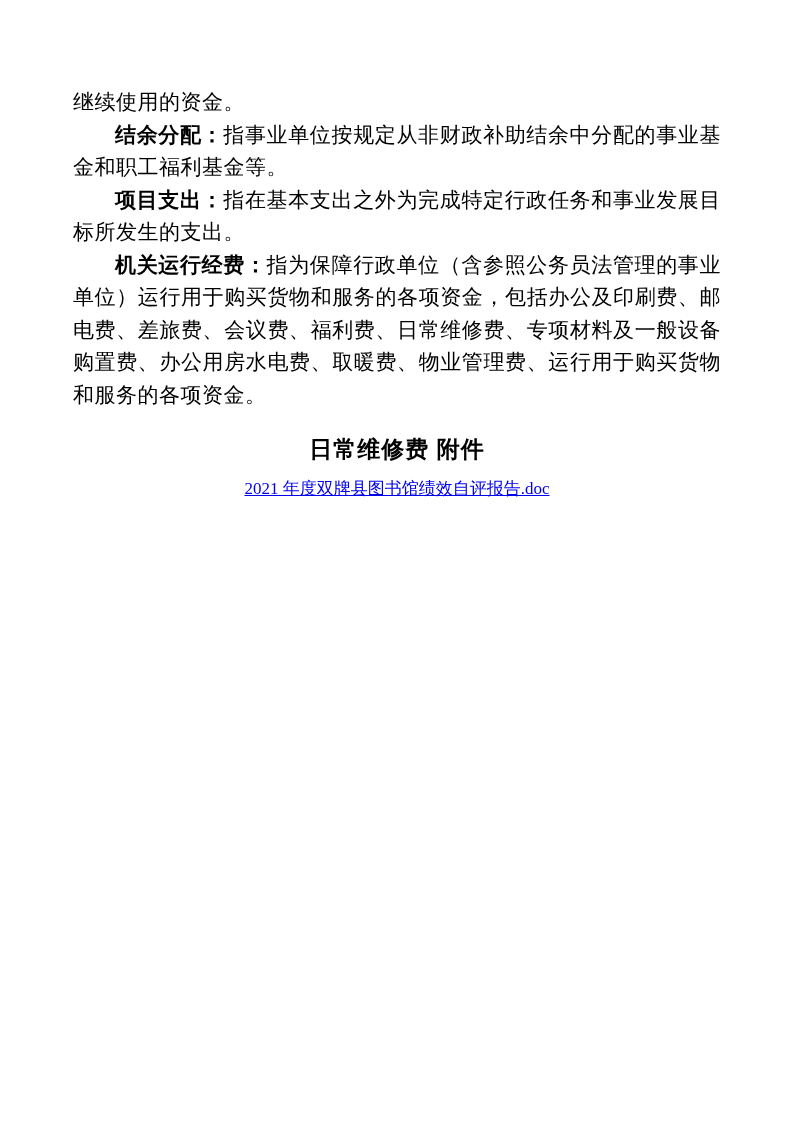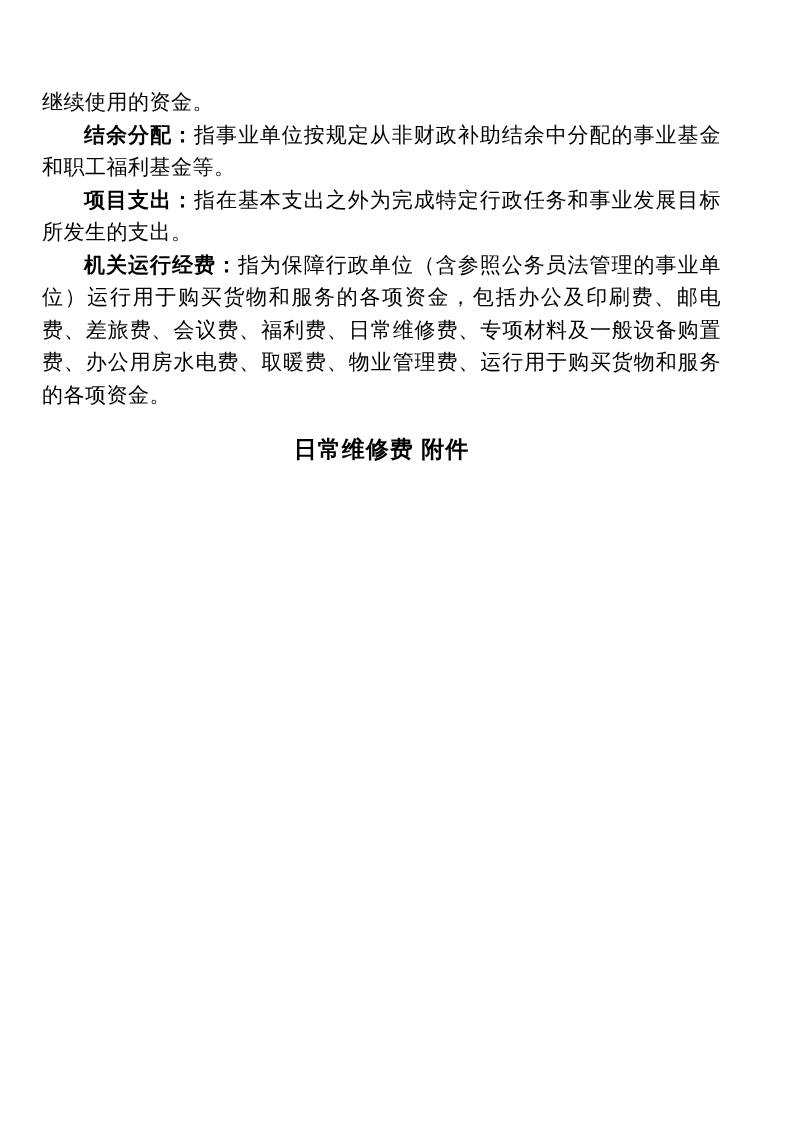--- a/index.html
+++ b/index.html
@@ -7,21 +7,21 @@
   body {
     width: 793px;
     height: 1122px;
     overflow: hidden;
     font-family: "Liberation Serif", "DejaVu Serif", serif;
     color: #000000;
   }
   .page {
     width: 793px;
     height: 1122px;
-    padding: 86px 72px 0 42px;
+    padding: 86px 72px 0 73px;
   }
   .para {
     font-size: 21px;
     line-height: 32.5px;
     text-align: justify;
     text-justify: inter-ideograph;
     text-indent: 2em;
     letter-spacing: 0.5px;
   }
   .para.continuation { text-indent: 0; }
@@ -59,15 +59,16 @@
 
 
   <p class="para"><span class="term">项目支出：</span><span>指在基本支出之外为完成特定行政任务和事业发展目标所发生的支出。</span></p>
 
 
 
   <p class="para"><span class="term">机关运行经费：</span><span>指为保障行政单位（含参照公务员法管理的事业单位）运行用于购买货物和服务的各项资金，包括办公及印刷费、邮电费、差旅费、会议费、福利费、日常维修费、专项材料及一般设备购置费、办公用房水电费、取暖费、物业管理费、运行用于购买货物和服务的各项资金。</span></p>
 
   <h2 class="heading">日常维修费 附件</h2>
 
+  <p class="attachment"><a>2021 年度双牌县图书馆绩效自评报告.doc</a></p>
 
 
 </div>
 
 </body></html>

